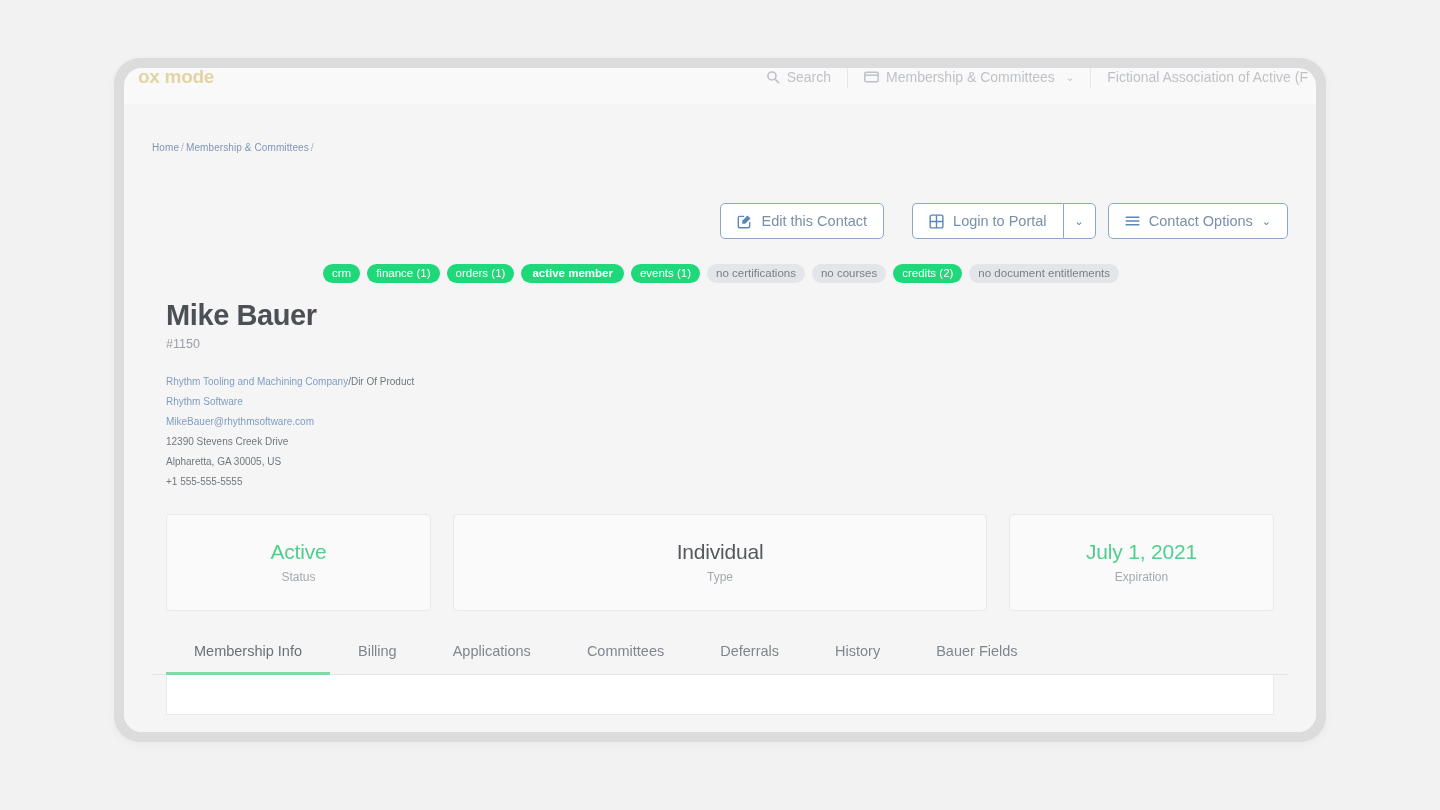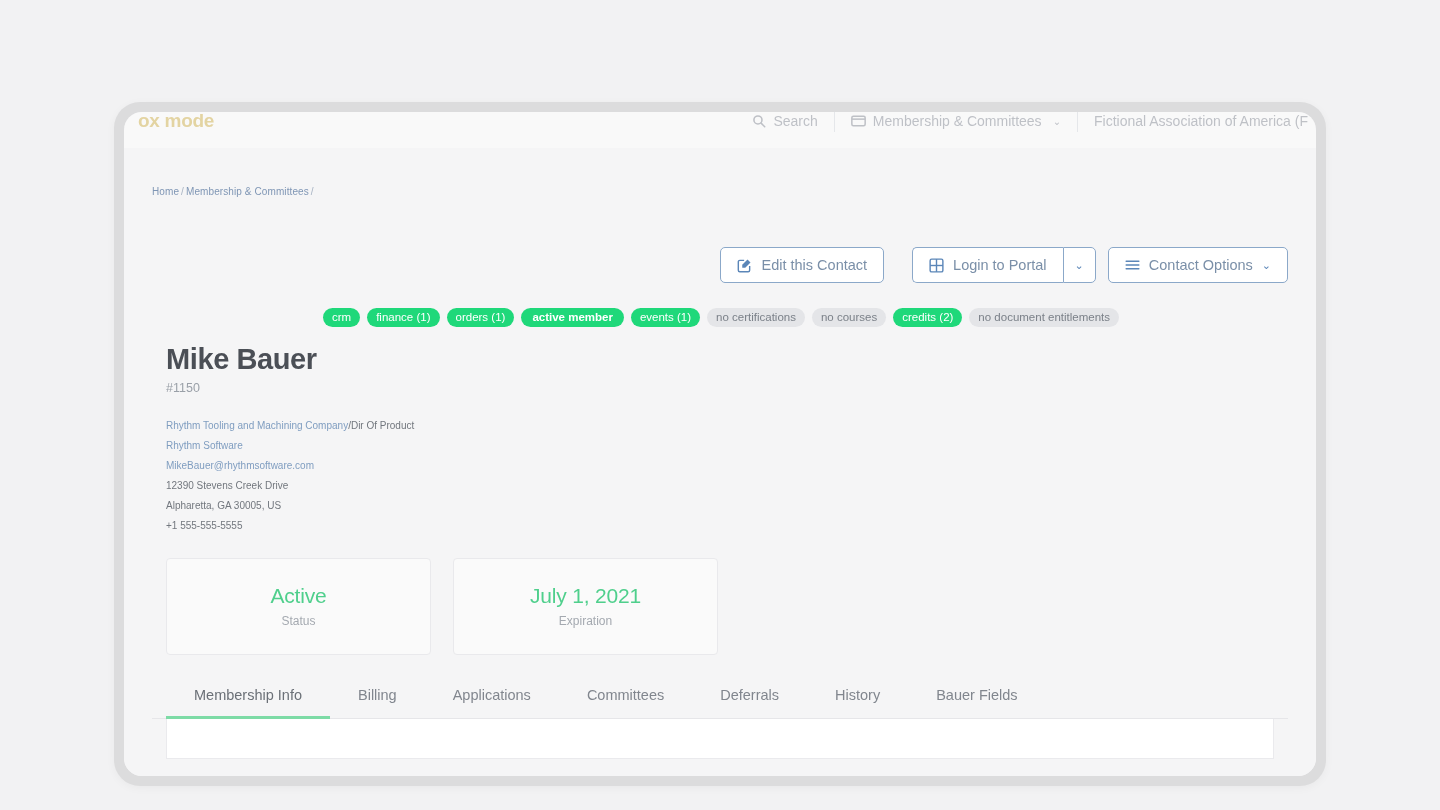--- a/index.html
+++ b/index.html
@@ -17,21 +17,20 @@
   #device-frame {
     position: absolute;
     left: 114px;
     top: 58px;
     width: 1212px;
     height: 684px;
     background: #dcdcdd;
     border-radius: 26px;
     padding: 10px;
     box-shadow: 0 2px 10px rgba(0,0,0,0.04);
-    margin-top: 44px;
   }
   #viewport {
     position: relative;
     width: 100%;
     height: 100%;
     background: #f5f5f6;
     border-radius: 18px;
     overflow: hidden;
   }
 
@@ -278,21 +277,21 @@
               <rect x="0.9" y="0.9" width="14.2" height="10.2" rx="1.6"></rect>
                 <line x1="0.9" y1="4" x2="15.1" y2="4"></line>
             </svg>
           </span>
           <span>Membership &amp; Committees</span>
           <span class="caret-sm">⌄</span>
         </div>
 
         <span class="hdr-divider"></span>
 
-        <span class="org-name">Fictional Association of America (F</span>
+        <span class="org-name">Fictional Association of Active (F</span>
       </div>
     </div>
 
     <div id="page">
 
       <div id="breadcrumb">
         <a href="#">Home</a><span class="sep">/</span><a href="#">Membership &amp; Committees</a><span class="sep">/</span>
       </div>
 
       <div id="action-bar">
@@ -359,20 +358,24 @@
           <div class="line">Alpharetta, GA 30005, US</div>
           <div class="line">+1 555-555-5555</div>
         </div>
       </div>
 
       <div id="stat-cards">
           <div class="stat-card c1">
             <div class="stat-value green">Active</div>
             <div class="stat-label">Status</div>
           </div>
+          <div class="stat-card c2">
+            <div class="stat-value dark">Individual</div>
+            <div class="stat-label">Type</div>
+          </div>
           <div class="stat-card c3">
             <div class="stat-value green">July 1, 2021</div>
             <div class="stat-label">Expiration</div>
           </div>
         </div>
 
       <div id="tab-bar">
           <div class="tab active">Membership Info</div>
           <div class="tab">Billing</div>
           <div class="tab">Applications</div>

